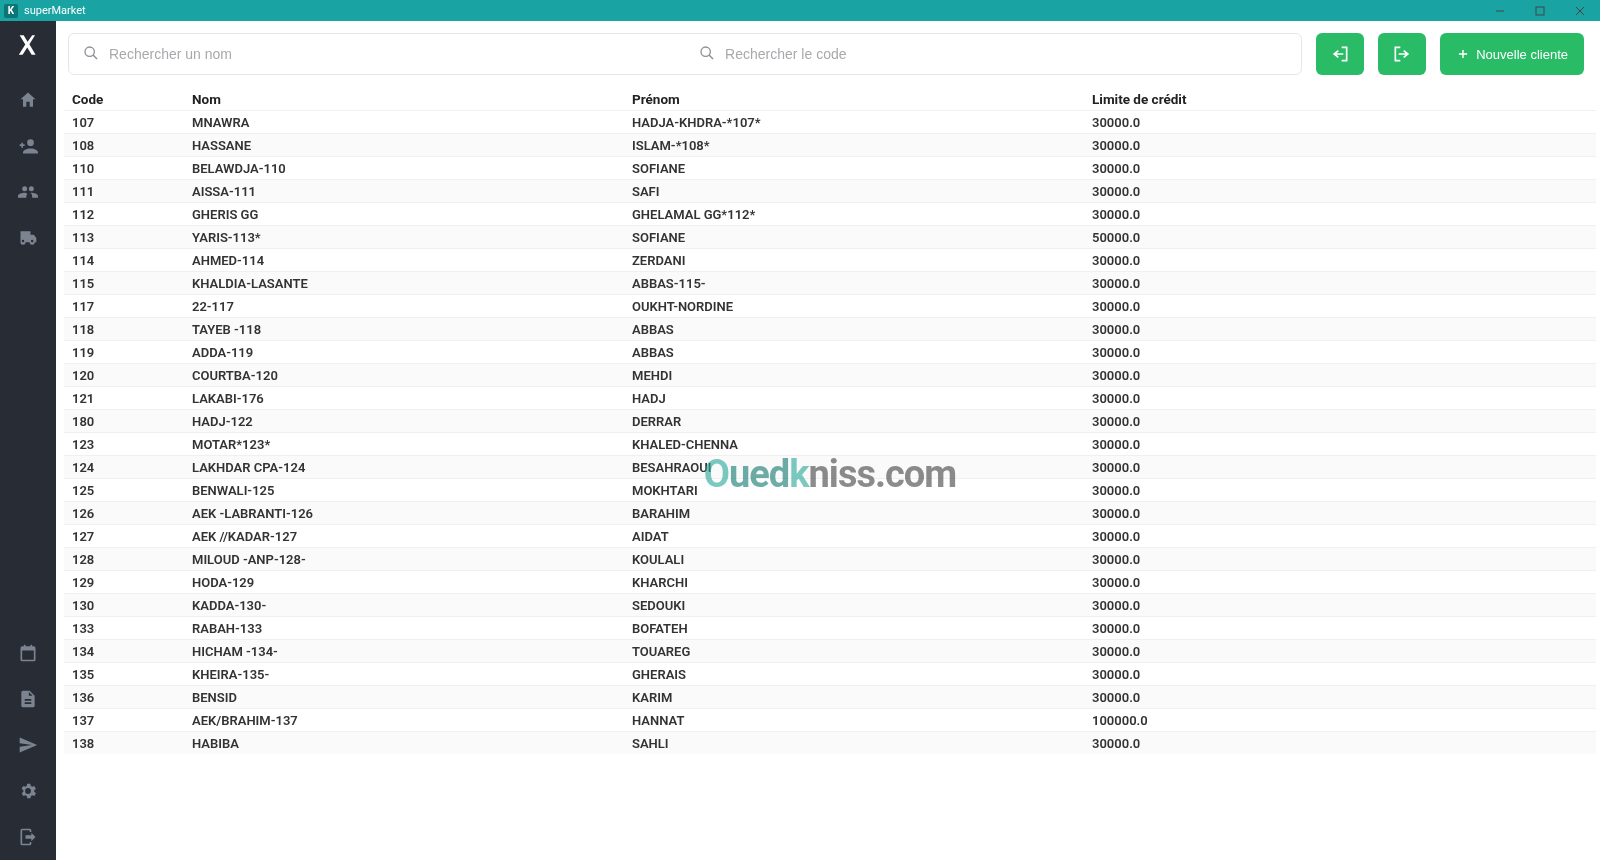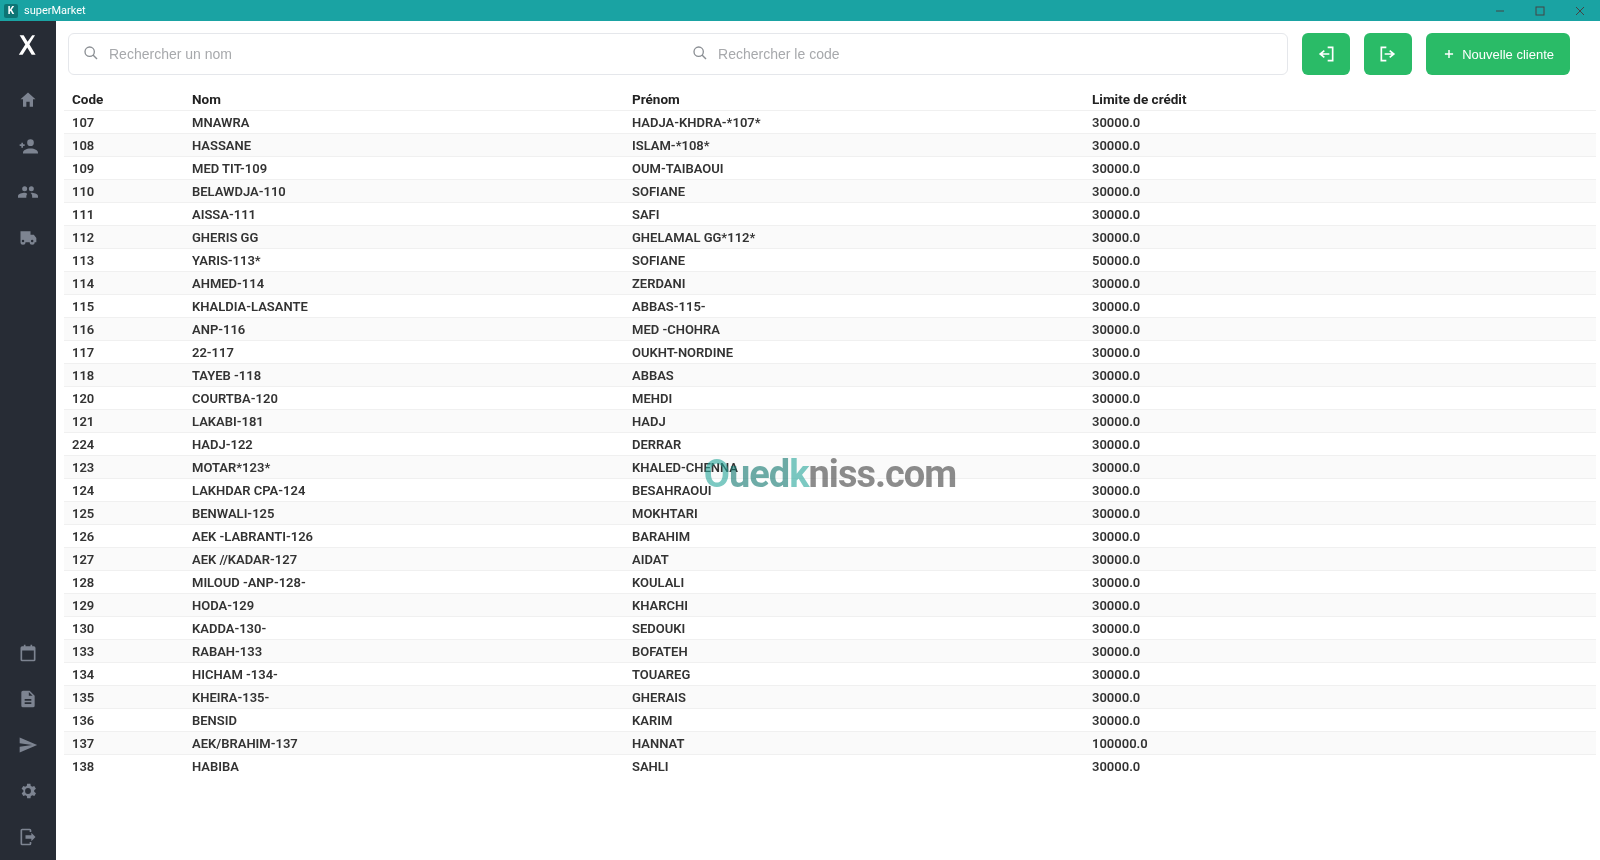--- a/index.html
+++ b/index.html
@@ -15,21 +15,21 @@
   .app { display: flex; height: 839px; }
   .sidebar { width: 56px; background: #272c35; display: flex; flex-direction: column; align-items: center; padding-top: 10px; }
   .sidebar-logo { width: 28px; height: 28px; color: #fff; display: flex; align-items: center; justify-content: center; margin-bottom: 18px; }
   .sidebar-logo svg { width: 26px; height: 26px; fill: #fff; }
   .sidebar-item { width: 56px; height: 46px; display: flex; align-items: center; justify-content: center; color: #7d8491; cursor: pointer; }
   .sidebar-item svg { width: 20px; height: 20px; fill: currentColor; }
   .sidebar-spacer { flex: 1; }
 
   .main { flex: 1; display: flex; flex-direction: column; background: #fff; position: relative; }
 
-  .toolbar { display: flex; gap: 14px; padding: 12px 30px 12px 12px; align-items: center; }
+  .toolbar { display: flex; gap: 14px; padding: 12px 16px 12px 12px; align-items: center; }
   .search-wrap { flex: 1; display: flex; background: #fff; border: 1px solid #e5e7eb; border-radius: 6px; height: 42px; overflow: hidden; }
   .search-half { flex: 1; display: flex; align-items: center; padding: 0 14px; gap: 10px; }
   .search-half input { border: none; outline: none; flex: 1; font-size: 14px; color: #333; }
   .search-half input::placeholder { color: #a7a9ac; }
   .search-icon svg { width: 16px; height: 16px; fill: none; stroke: #8b8f94; stroke-width: 2; }
 
   .btn { height: 42px; border: none; border-radius: 6px; display: inline-flex; align-items: center; justify-content: center; cursor: pointer; color: #fff; font-size: 13px; font-weight: 500; }
   .btn-green { background: #2abb67; }
   .btn-icon { width: 48px; }
   .btn-icon svg { width: 20px; height: 20px; fill: none; stroke: #fff; stroke-width: 2; }
@@ -192,26 +192,20 @@
               <td>HADJA-KHDRA-*107*</td>
               <td>30000.0</td>
             </tr>
             <tr>
               <td>108</td>
               <td>HASSANE</td>
               <td>ISLAM-*108*</td>
               <td>30000.0</td>
             </tr>
             <tr>
-              <td>109</td>
-              <td>MED TIT-109</td>
-              <td>OUM-TAIBAOUI</td>
-              <td>30000.0</td>
-            </tr>
-            <tr>
               <td>110</td>
               <td>BELAWDJA-110</td>
               <td>SOFIANE</td>
               <td>30000.0</td>
             </tr>
             <tr>
               <td>111</td>
               <td>AISSA-111</td>
               <td>SAFI</td>
               <td>30000.0</td>
@@ -234,51 +228,51 @@
               <td>ZERDANI</td>
               <td>30000.0</td>
             </tr>
             <tr>
               <td>115</td>
               <td>KHALDIA-LASANTE</td>
               <td>ABBAS-115-</td>
               <td>30000.0</td>
             </tr>
             <tr>
-              <td>116</td>
-              <td>ANP-116</td>
-              <td>MED -CHOHRA</td>
-              <td>30000.0</td>
-            </tr>
-            <tr>
               <td>117</td>
               <td>22-117</td>
               <td>OUKHT-NORDINE</td>
               <td>30000.0</td>
             </tr>
             <tr>
               <td>118</td>
               <td>TAYEB -118</td>
               <td>ABBAS</td>
               <td>30000.0</td>
             </tr>
             <tr>
+              <td>119</td>
+              <td>ADDA-119</td>
+              <td>ABBAS</td>
+              <td>30000.0</td>
+            </tr>
+            <tr>
               <td>120</td>
               <td>COURTBA-120</td>
               <td>MEHDI</td>
               <td>30000.0</td>
             </tr>
             <tr>
               <td>121</td>
-              <td>LAKABI-181</td>
+              <td>LAKABI-176</td>
               <td>HADJ</td>
               <td>30000.0</td>
             </tr>
             <tr>
-              <td>224</td>
+              <td>180</td>
               <td>HADJ-122</td>
               <td>DERRAR</td>
               <td>30000.0</td>
             </tr>
             <tr>
               <td>123</td>
               <td>MOTAR*123*</td>
               <td>KHALED-CHENNA</td>
               <td>30000.0</td>
             </tr>

